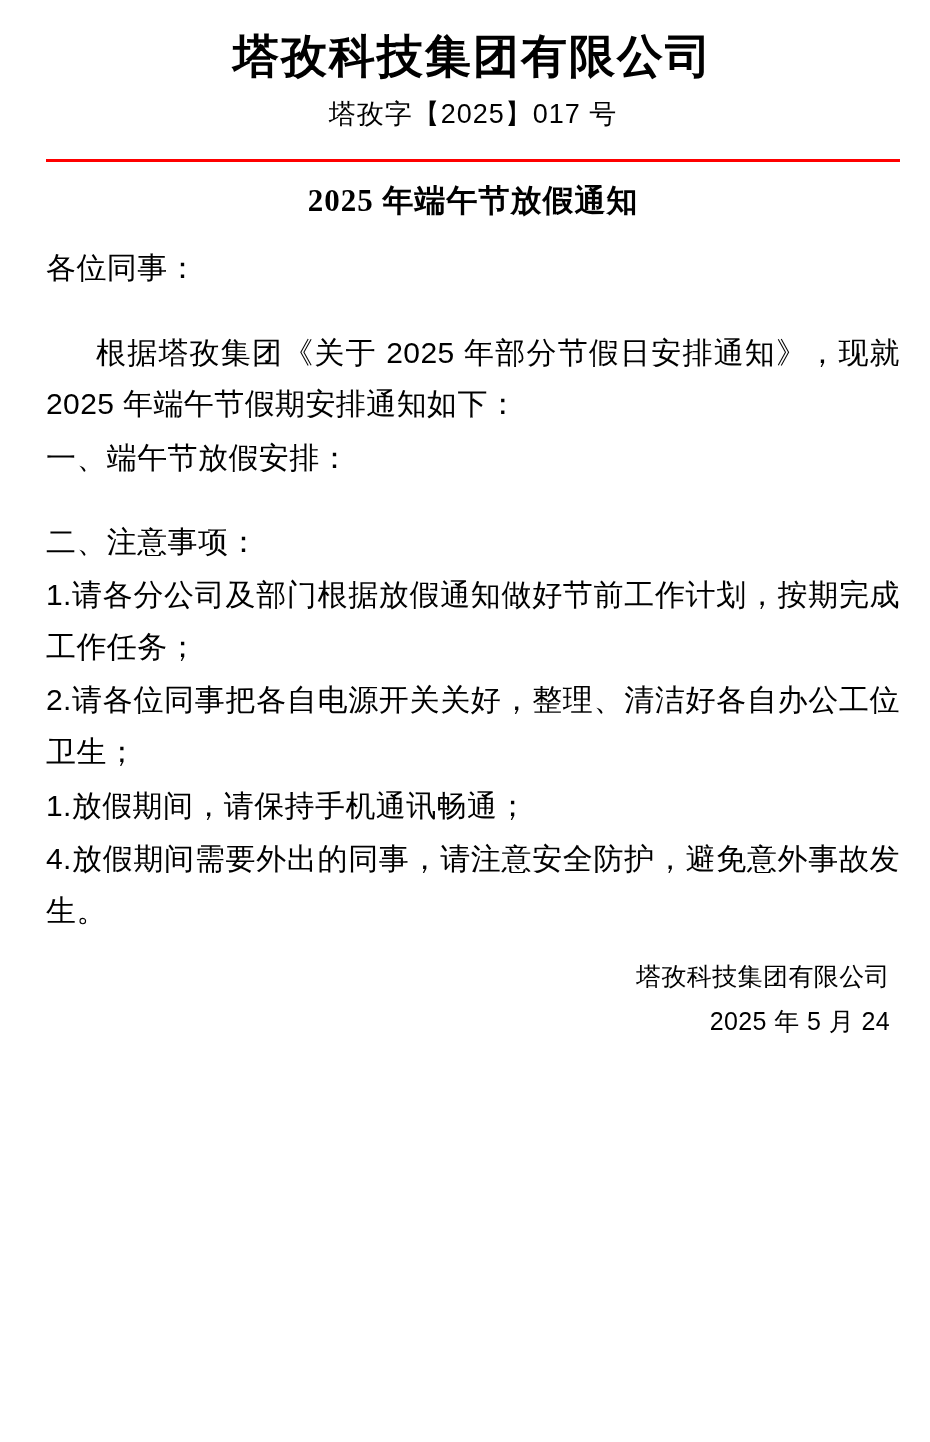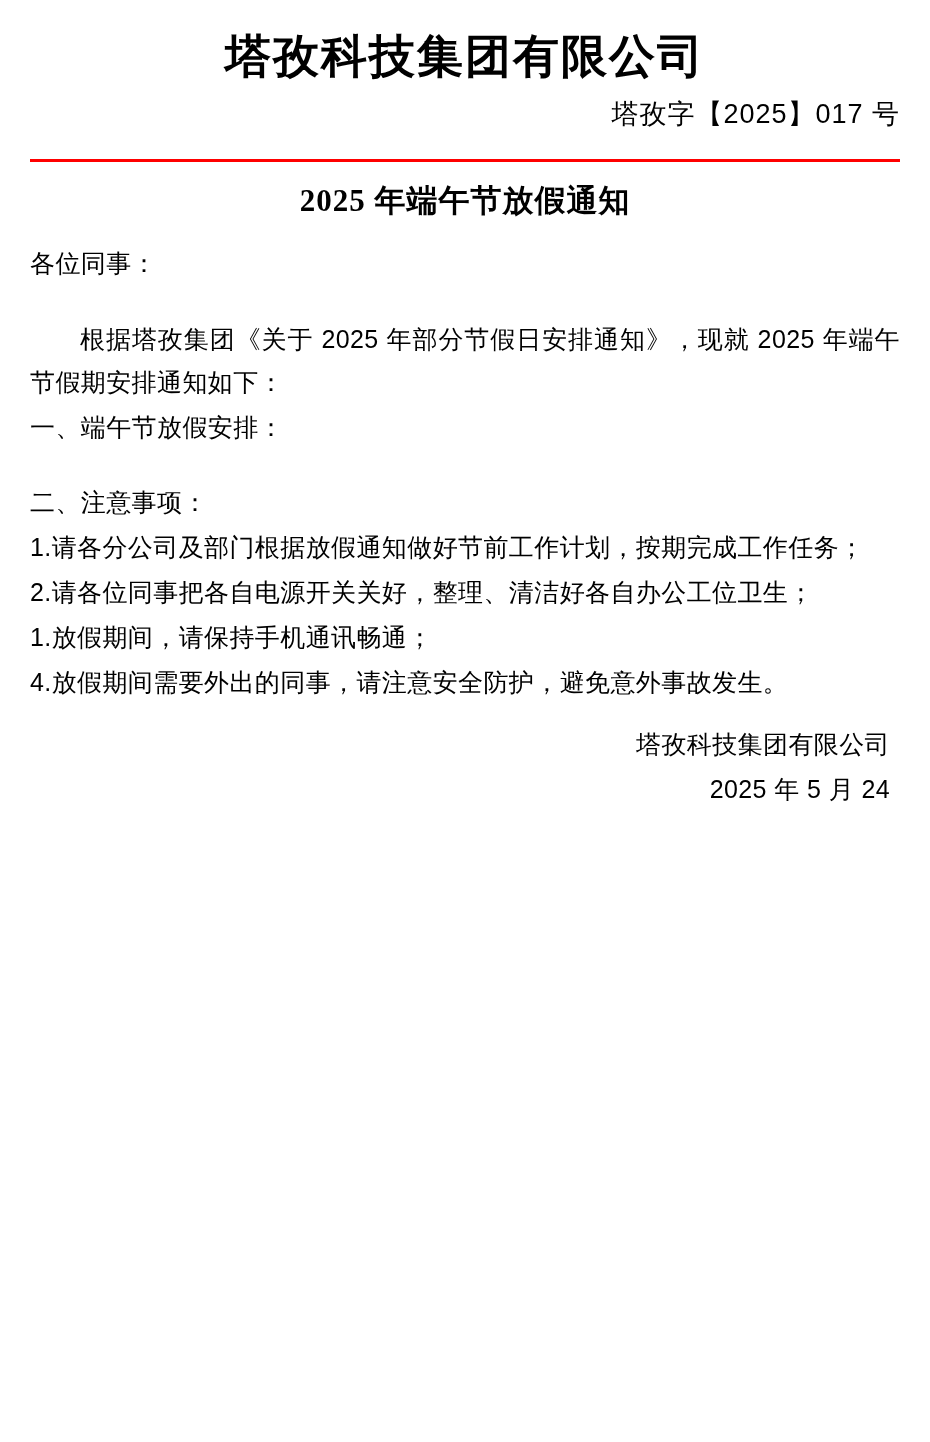--- a/index.html
+++ b/index.html
@@ -12,34 +12,34 @@
     height: 1442px;
     font-family: "Liberation Serif", "DejaVu Serif", serif;
     color: #000000;
     overflow: hidden;
   }
   .page {
     position: relative;
     width: 930px;
     height: 1442px;
     box-sizing: border-box;
-    padding: 18px 30px 0 30px;
+    padding: 18px 30px 0 46px;
   }
   .org-title {
     text-align: center;
     font-family: "Liberation Serif", "DejaVu Serif", serif;
     font-size: 46px;
     font-weight: 700;
     letter-spacing: 2px;
     line-height: 1.25;
     margin: 10px 0 2px 0;
     white-space: nowrap;
   }
   .doc-number {
-    text-align: right;
+    text-align: center;
     font-family: "Liberation Sans", "DejaVu Sans", sans-serif;
     font-size: 27px;
     font-weight: 400;
     letter-spacing: 1px;
     line-height: 1.4;
     margin: 10px 0 0 0;
   }
   .red-rule {
     margin: 26px 0 0 0;
     height: 3px;
@@ -49,21 +49,21 @@
   .doc-title {
     text-align: center;
     font-family: "Liberation Serif", "DejaVu Serif", serif;
     font-size: 31px;
     font-weight: 700;
     letter-spacing: 1px;
     margin: 18px 0 20px 0;
   }
   .body-text {
     font-family: "Liberation Sans", "DejaVu Sans", sans-serif;
-    font-size: 25px;
+    font-size: 30px;
     line-height: 1.72;
     letter-spacing: 0.4px;
     text-align: justify;
     margin: 0;
   }
   .p {
     margin: 0 0 2px 0;
   }
   .indent {
     text-indent: 50px;

